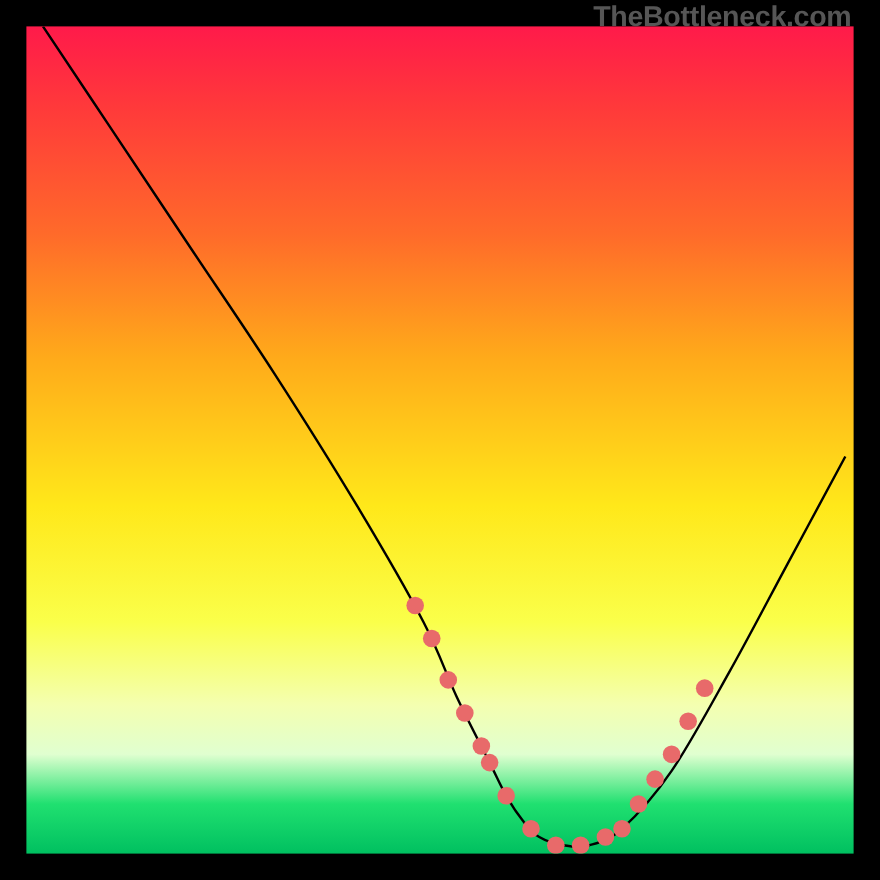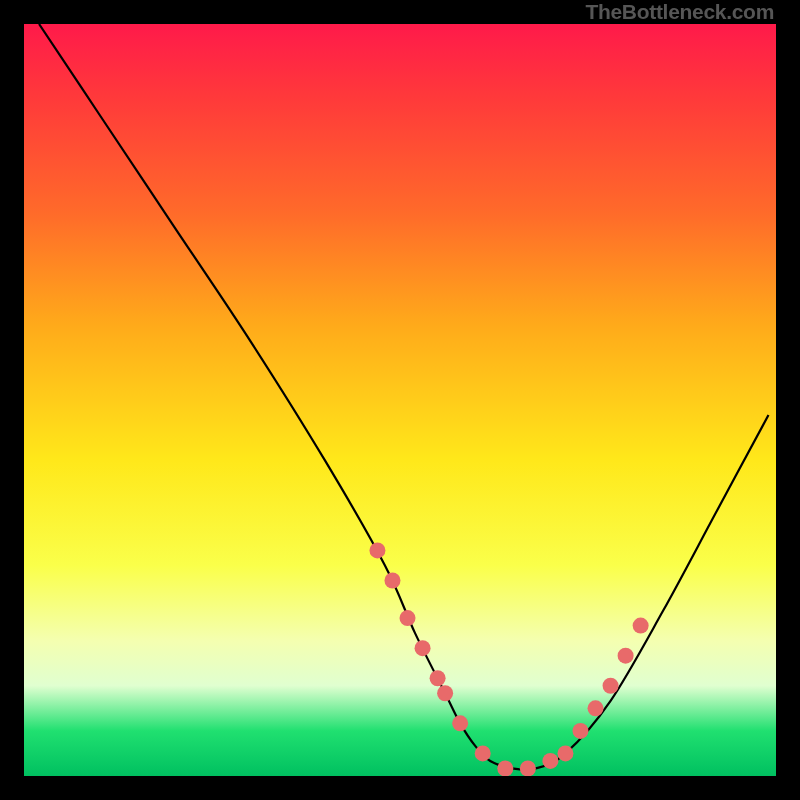--- a/index.html
+++ b/index.html
@@ -27,21 +27,21 @@
       #e0ffd0 88%,
       #20e070 94%,
       #00c060 100%
     );
   }
   .watermark {
     position: absolute;
     top: 0px;
     right: 26px;
     font-family: Arial, sans-serif;
-    font-size: 21px;
+    font-size: 26px;
     font-weight: bold;
     color: #565656;
     letter-spacing: -0.3px;
   }
   .curve-svg {
     position: absolute;
     left: 24px;
     top: 24px;
     width: 752px;
     height: 752px;

